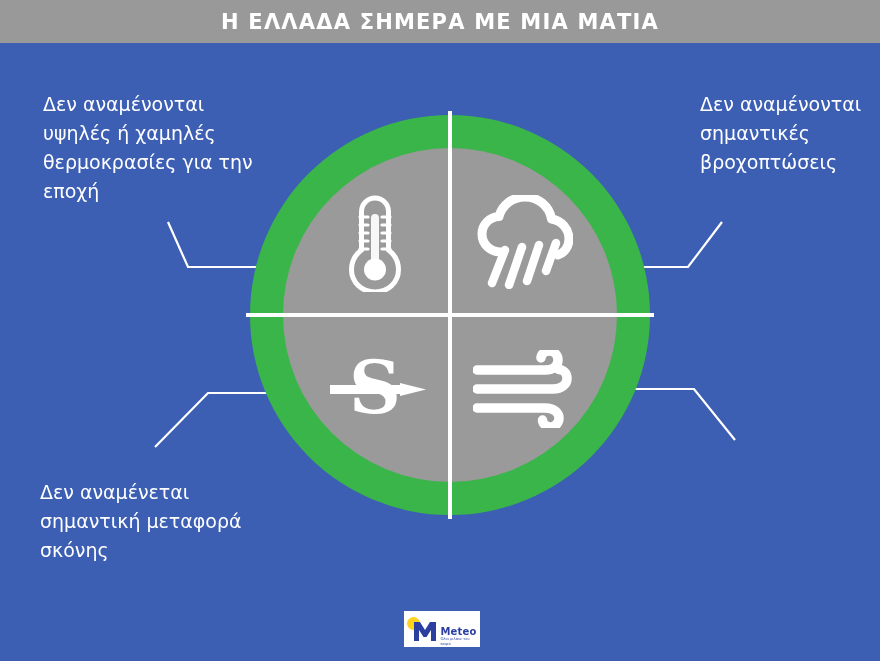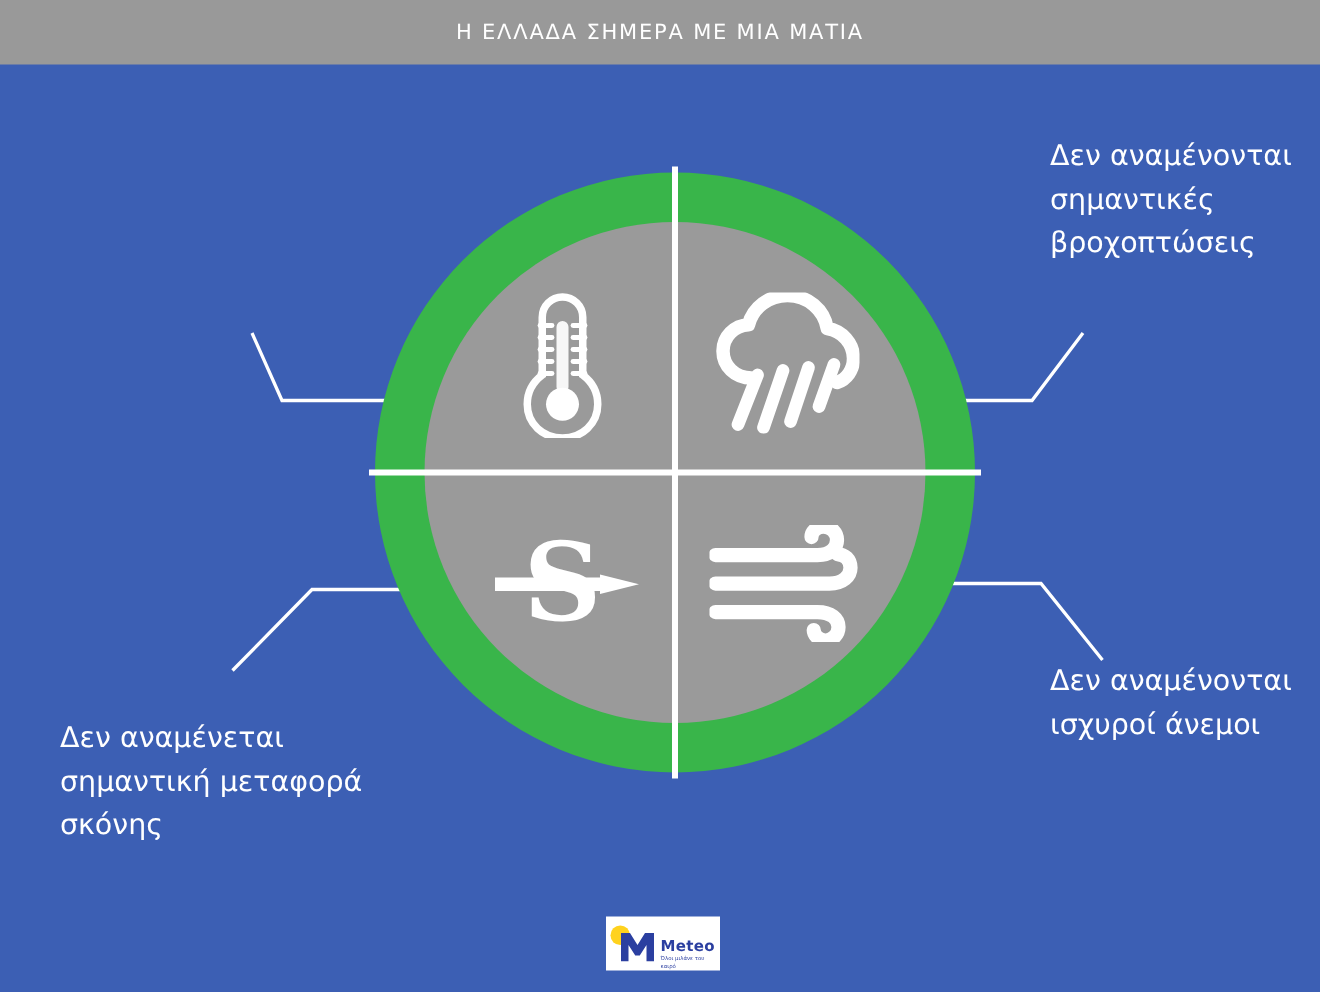--- a/index.html
+++ b/index.html
@@ -26,23 +26,23 @@
     top: 0;
     width: 880px;
     height: 43px;
     background: #999999;
     display: flex;
     align-items: center;
     justify-content: center;
   }
   #header-title {
     color: #ffffff;
-    font-size: 14px;
+    font-size: 21px;
     letter-spacing: 1.2px;
-    font-weight: 400;
+    font-weight: 700;
     white-space: nowrap;
   }
   
   #wheel {
     position: absolute;
     left: 250px;
     top: 115px;
     width: 400px;
     height: 400px;
   }
@@ -248,23 +248,23 @@
           <path d="M4 39 L80 39 C89 39 94 34 94 28.5 C94 23 90 19.5 85.5 19.5"></path>
           <path d="M4 58 L72 58 C81 58 86 62.5 86 68 C86 73 82 77 77.5 77 C73 77 69.5 73.5 69.5 70"></path>
         </g>
       </svg>
     </div>
 
     <div class="wheel-divider-v"></div>
     <div class="wheel-divider-h"></div>
   </div>
 
+  <div id="callout-temperature" class="callout">Δεν αναμένονται υψηλές ή χαμηλές θερμοκρασίες για την εποχή</div>
   <div id="callout-dust" class="callout">Δεν αναμένεται σημαντική μεταφορά σκόνης</div>
   <div id="callout-rain" class="callout">Δεν αναμένονται σημαντικές βροχοπτώσεις</div>
-  <div id="callout-wind" class="callout">Δεν αναμένονται ισχυροί άνεμοι</div>
 
   <div id="logo-box">
     <div id="logo-inner">
       <div id="logo-mark">
         <div id="logo-sun"></div>
         <svg id="logo-m" viewBox="0 0 24 20">
           <path d="M1 20 L1 1 L7 1 L12 9 L17 1 L23 1 L23 20 L18 20 L18 9 L13.5 16 L10.5 16 L6 9 L6 20 Z" fill="#2b3fa0"></path>
         </svg>
       </div>
       <div id="logo-text">

